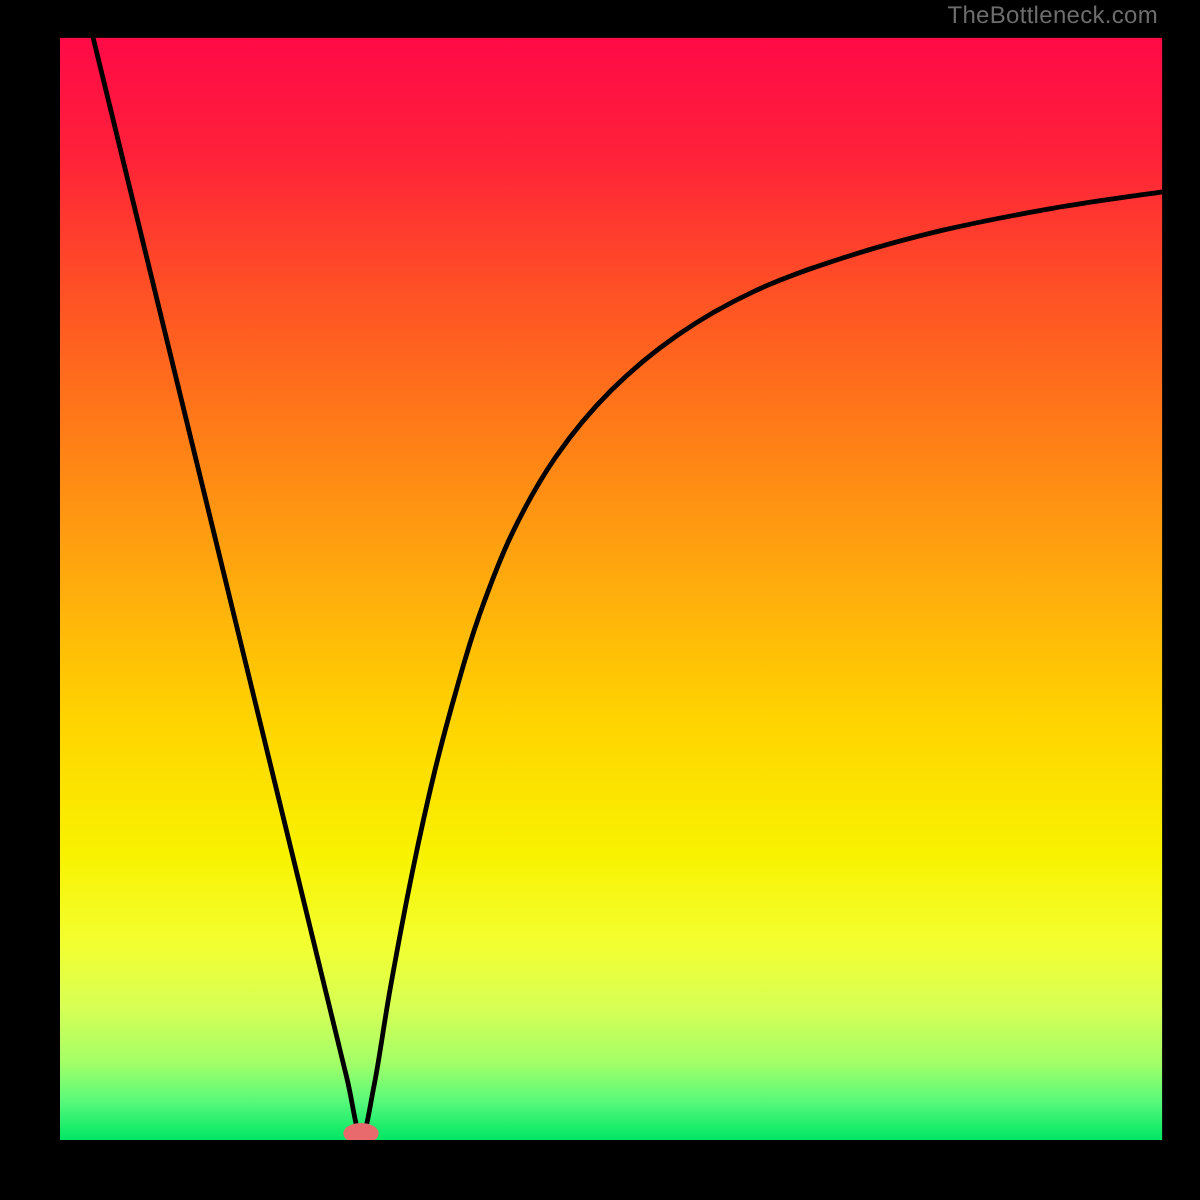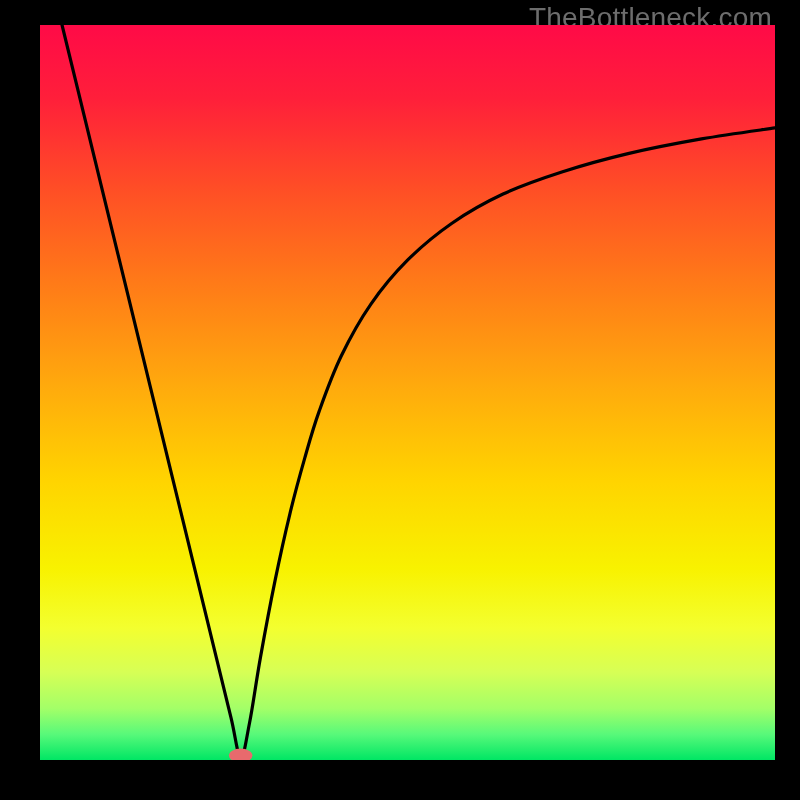--- a/index.html
+++ b/index.html
@@ -23,21 +23,21 @@
     top: 25px;
     width: 735px;
     height: 735px;
     overflow: hidden;
   }
   .watermark {
     position: absolute;
     top: 2px;
     right: 28px;
     color: #6d6d6d;
-    font-size: 28px;
+    font-size: 16px;
     font-weight: 500;
     letter-spacing: 0.2px;
     user-select: none;
   }
   svg { display: block; }
 </style>
 </head>
 <body>
 
 <div class="frame">

